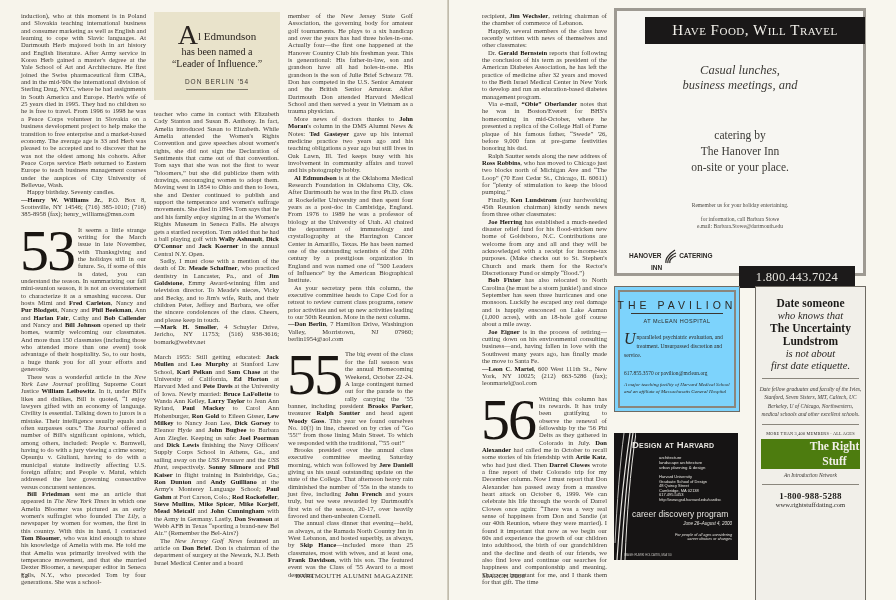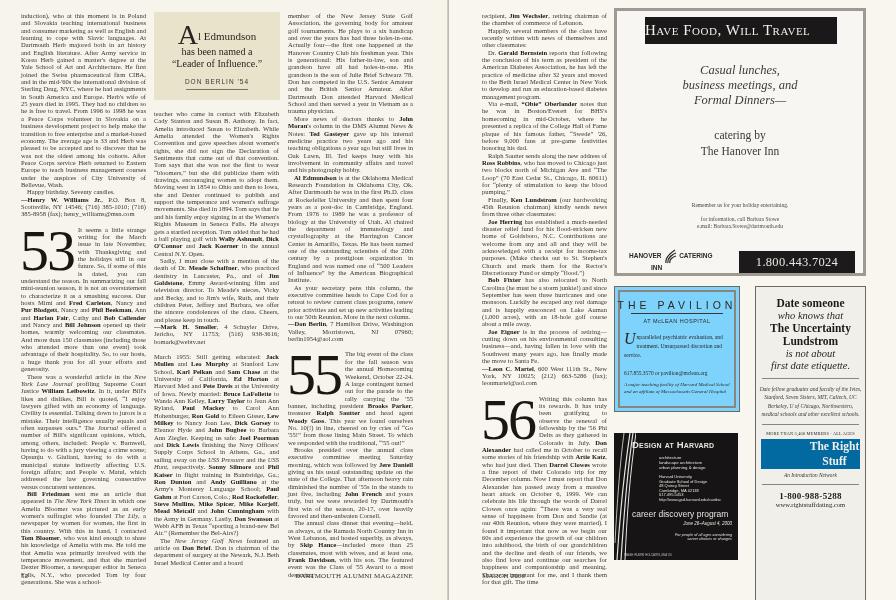--- a/index.html
+++ b/index.html
@@ -29,28 +29,28 @@
   .pq-line1 { font-size: 11px; line-height: 12px; color: #2a2420; }
   .pq-bigA { font-size: 28px; line-height: 22px; vertical-align: -4px; }
   .pq-line { font-size: 10px; line-height: 12px; color: #2a2420; }
   .pq-cite { font-family: "Liberation Sans", sans-serif; font-size: 6.5px; letter-spacing: 1px; margin-top: 8px; color: #3d3833; }
   .pq-rule { width: 62px; height: 1px; background: #7a7466; margin: 4px auto 0; }
 
   .folio { position: absolute; top: 572px; font-size: 7px; color: #3a3530; letter-spacing: 0.2px; }
 
   
   .ad-food { position: absolute; left: 614px; top: 8px; width: 252px; height: 268px; border: 3px solid #9e9a92; background: #f7f6f2; }
-  .ad-food .banner { position: absolute; left: 28px; top: 6px; width: 192px; height: 27px; background: #1a1818; color: #f2f0ea; font-size: 15px; line-height: 27px; letter-spacing: 0.5px; font-variant: small-caps; }
+  .ad-food .banner { position: absolute; left: 28px; top: 6px; width: 220px; height: 27px; background: #1a1818; color: #f2f0ea; font-size: 15px; line-height: 27px; text-align: center; letter-spacing: 0.5px; font-variant: small-caps; }
   .ad-food .headline { position: absolute; left: 0; right: 0; top: 52px; text-align: center; font-size: 12.5px; line-height: 15px; color: #3c3a36; font-style: italic; }
   .ad-food .sub { position: absolute; left: 0; right: 0; top: 116px; text-align: center; font-size: 11.5px; line-height: 16px; color: #3c3a36; }
   .ad-food .remember { position: absolute; left: 0; right: 0; top: 191px; text-align: center; font-size: 5.5px; color: #4a4741; }
   .ad-food .info { position: absolute; left: 0; right: 0; top: 205px; text-align: center; font-size: 5.5px; line-height: 7px; color: #4a4741; }
   .ad-food .logo { position: absolute; left: 12px; top: 237px; font-family: "Liberation Sans", sans-serif; font-size: 6.5px; font-weight: bold; color: #2a2724; line-height: 7px; }
   .ad-food .logo .swirl { display: inline-block; width: 14px; height: 16px; vertical-align: middle; }
-  .ad-food .phone { position: absolute; left: 122px; top: 240px; width: 116px; height: 22px; background: #1c1a1a; color: #e8e6e0; font-size: 12.5px; line-height: 22px; text-align: center; letter-spacing: 0.3px; }
+  .ad-food .phone { position: absolute; left: 122px; top: 255px; width: 116px; height: 22px; background: #1c1a1a; color: #e8e6e0; font-size: 12.5px; line-height: 22px; text-align: center; letter-spacing: 0.3px; }
 
   .ad-pavilion { position: absolute; left: 614px; top: 286px; width: 126px; height: 126px; border: 1px solid #6e6a62; background: #7dd3fc; }
   .ad-pavilion .inner { position: absolute; left: 3px; top: 3px; right: 3px; bottom: 3px; border: 2px solid #8a867d; }
   .ad-pavilion .title { position: absolute; left: 0; right: 0; top: 12px; text-align: center; font-family: "Liberation Sans", sans-serif; font-size: 10.5px; letter-spacing: 4px; color: #2c2925; }
   .ad-pavilion .title-rule { position: absolute; left: 16px; right: 16px; top: 26px; height: 1px; background: #3a3632; }
   .ad-pavilion .subtitle { position: absolute; left: 0; right: 0; top: 31px; text-align: center; font-family: "Liberation Sans", sans-serif; font-size: 5.5px; letter-spacing: 0.5px; color: #2c2925; }
   .ad-pavilion .body { position: absolute; left: 9px; right: 8px; top: 46px; font-size: 5.6px; line-height: 9px; color: #2c2925; }
   .ad-pavilion .body .bigU { font-style: italic; font-size: 16px; float: left; line-height: 12px; margin-right: 1px; }
   .ad-pavilion .contact { position: absolute; left: 9px; top: 83px; font-size: 5.4px; color: #2c2925; }
   .ad-pavilion .footer { position: absolute; left: 9px; right: 6px; top: 95px; font-size: 5px; font-style: italic; line-height: 6.5px; color: #2c2925; }
@@ -65,21 +65,21 @@
   .ad-harvard .for { position: absolute; right: 6px; top: 100px; font-size: 3.8px; line-height: 4.4px; text-align: right; font-style: italic; font-family: "Liberation Sans", sans-serif; }
   .ad-harvard .credit { position: absolute; left: 10px; bottom: 3px; font-size: 2.8px; font-family: "Liberation Sans", sans-serif; opacity: 0.8; }
 
   .ad-rightstuff { position: absolute; left: 755px; top: 286px; width: 111px; height: 327px; border: 1px solid #6e6a62; background: #f1efe9; text-align: center; }
   .ad-rightstuff .h-strong { font-size: 11.5px; font-weight: bold; line-height: 13px; color: #1c1a18; }
   .ad-rightstuff .h-ital { font-size: 10.5px; font-style: italic; line-height: 12px; color: #2a2724; }
   .ad-rightstuff .top-block { padding-top: 10px; }
   .ad-rightstuff .rule { height: 1px; background: #8a867d; margin: 6px 6px; }
   .ad-rightstuff .blurb { font-size: 5.5px; font-style: italic; line-height: 8.3px; color: #3a3632; padding: 0 3px; }
   .ad-rightstuff .members { font-size: 4.3px; letter-spacing: 0.2px; color: #2a2724; margin-top: 2px; }
-  .ad-rightstuff .brand { background: #0369a1; color: #f2f0ea; font-size: 11.5px; font-weight: bold; line-height: 15px; margin: 3px 5px 0; padding-left: 48px; }
+  .ad-rightstuff .brand { background: #4d7c0f; color: #f2f0ea; font-size: 11.5px; font-weight: bold; line-height: 15px; margin: 3px 5px 0; padding-left: 48px; }
   .ad-rightstuff .tagline { font-size: 5.3px; font-style: italic; color: #3a3632; margin-top: 3px; }
   .ad-rightstuff .phone { font-size: 9px; font-weight: bold; color: #1c1a18; margin-top: 2px; letter-spacing: 0.3px; }
   .ad-rightstuff .web { font-size: 6.6px; color: #2a2724; }
 </style>
 </head>
 <body>
 
 <div class="page page-left"></div>
 <div class="page page-right"></div>
 <div class="spine"></div>
@@ -148,25 +148,25 @@
 <div class="folio" style="left:21px;">52</div>
 <div class="folio" style="left:288px; width:125px; text-align:right;">DARTMOUTH ALUMNI MAGAZINE</div>
 <div class="folio" style="left:482px;">MARCH 2000</div>
 <div class="folio" style="left:848px;">53</div>
 
 <div class="ad-food">
   <div class="banner">Have Food, Will Travel</div>
   <div class="headline">
     <div>Casual lunches,</div>
     <div>business meetings, and</div>
-    <div>Formal Dinners—</div>
   </div>
   <div class="sub">
     <div>catering by</div>
     <div>The Hanover Inn</div>
+    <div>on-site or your place.</div>
   </div>
   <div class="remember">Remember us for your holiday entertaining.</div>
   <div class="info">
     <div>for information, call Barbara Stowe</div>
     <div>e.mail: Barbara.Stowe@dartmouth.edu</div>
   </div>
   <div class="logo">
     <span>HANOVER</span>
     <svg class="swirl" viewBox="0 0 14 16">
         <path d="M3 15 C 2 10, 6 6, 12 2 M5 15 C 4 11, 8 7, 13 5 M7 15 C 6 12, 9 9, 13 8" stroke="#2a2724" stroke-width="1.2" fill="none"></path>

